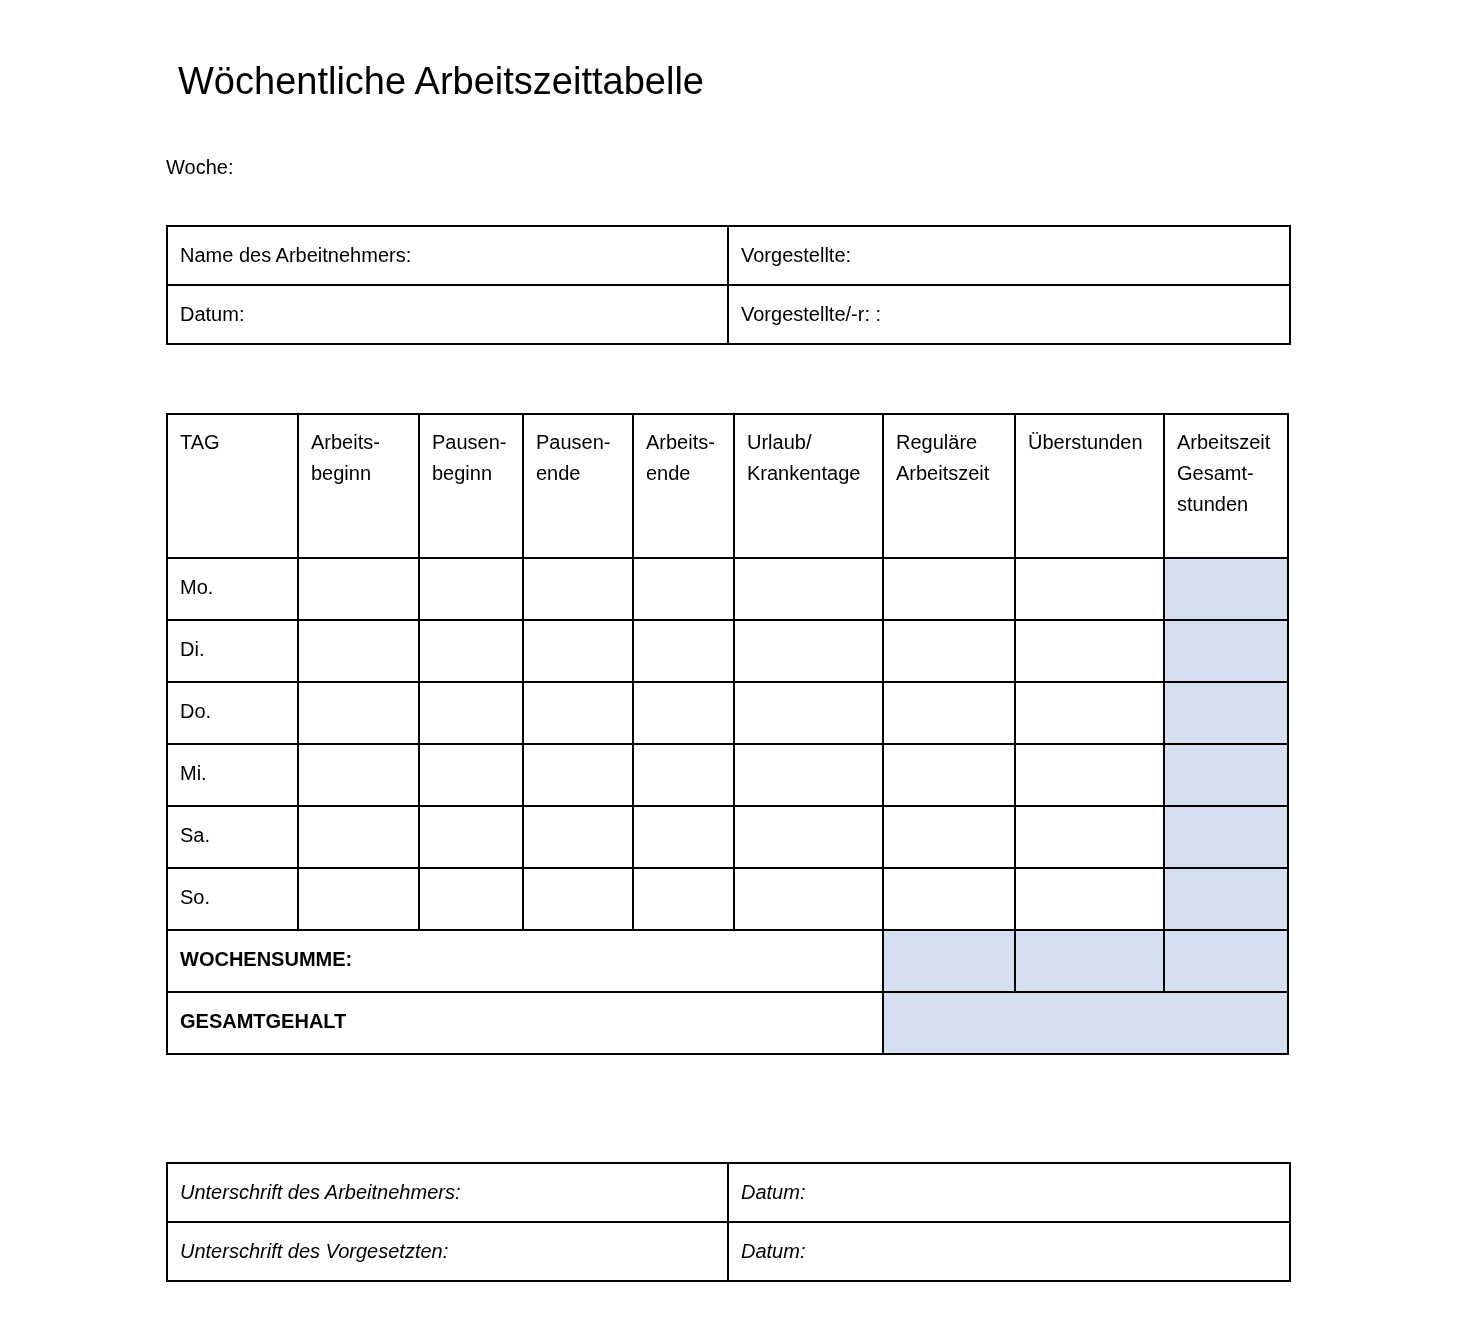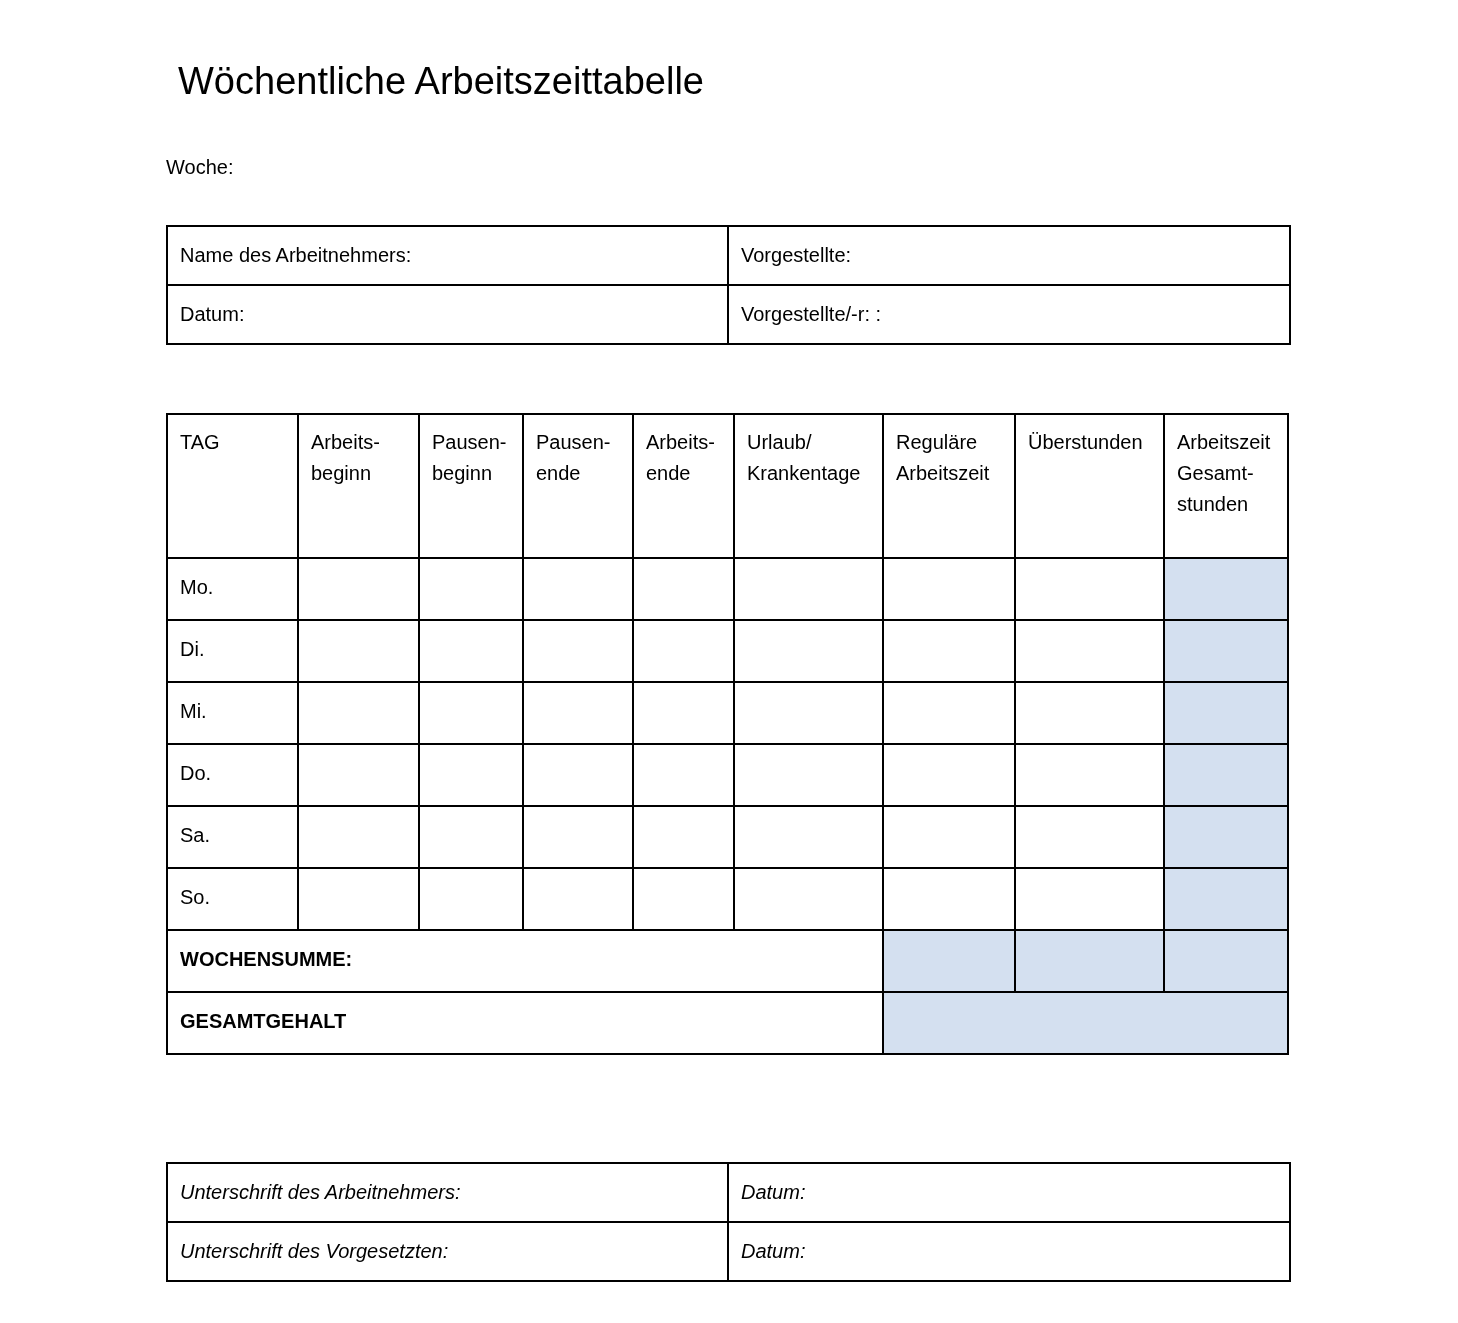--- a/index.html
+++ b/index.html
@@ -156,32 +156,32 @@
         <td></td>
         <td></td>
         <td></td>
         <td></td>
         <td></td>
         <td></td>
         <td></td>
         <td class="shaded"></td>
       </tr>
       <tr>
+        <td>Do.</td>
+        <td></td>
+        <td></td>
+        <td></td>
+        <td></td>
+        <td></td>
+        <td></td>
+        <td></td>
+        <td class="shaded"></td>
+      </tr>
+      <tr>
         <td>Mi.</td>
-        <td></td>
-        <td></td>
-        <td></td>
-        <td></td>
-        <td></td>
-        <td></td>
-        <td></td>
-        <td class="shaded"></td>
-      </tr>
-      <tr>
-        <td>Do.</td>
         <td></td>
         <td></td>
         <td></td>
         <td></td>
         <td></td>
         <td></td>
         <td></td>
         <td class="shaded"></td>
       </tr>
       <tr>

